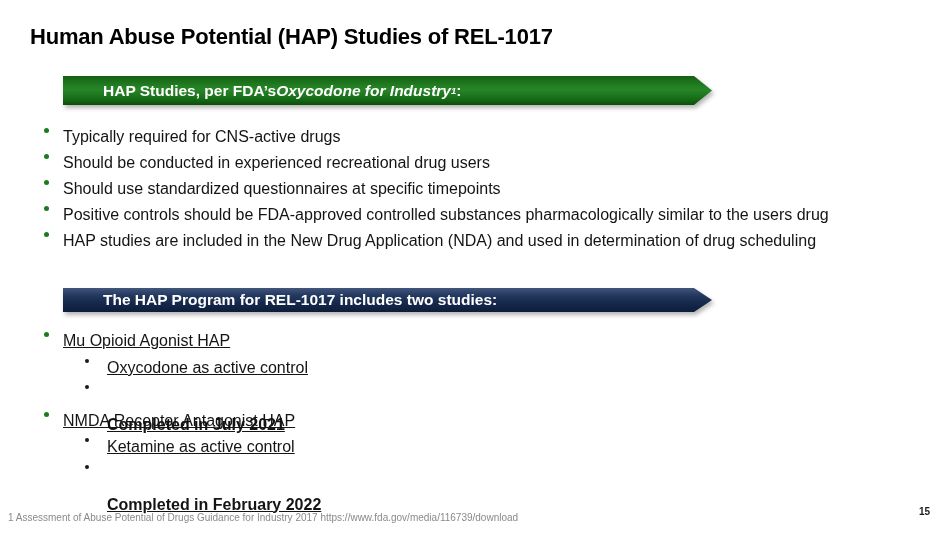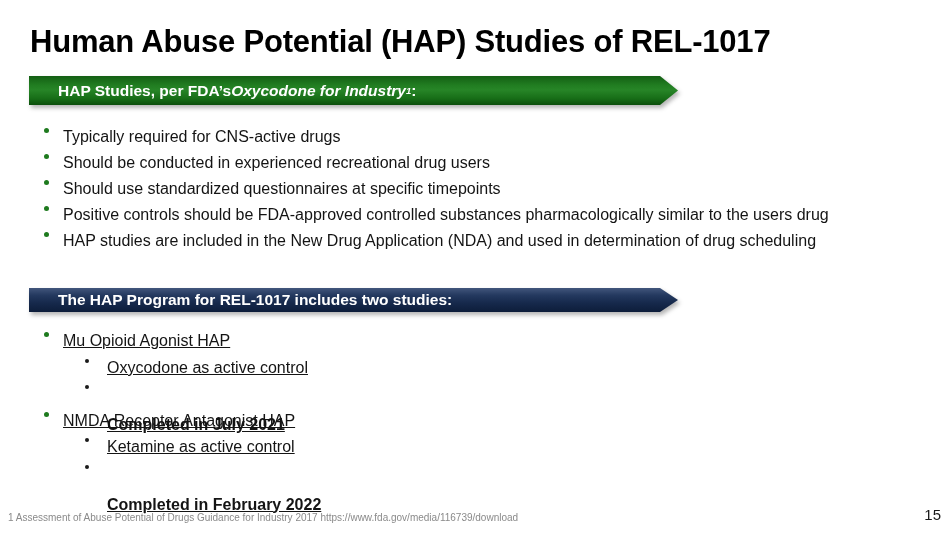--- a/index.html
+++ b/index.html
@@ -12,21 +12,21 @@
     position: relative;
     width: 950px;
     height: 534px;
     background: #ffffff;
     overflow: hidden;
   }
   .slide-title {
     position: absolute;
     left: 30px;
     top: 24px;
-    font-size: 31px;
+    font-size: 22px;
     font-weight: 700;
     color: #000000;
     letter-spacing: -0.2px;
     white-space: nowrap;
   }
   
   .banner-wrap {
     position: absolute;
     left: 29px;
     width: 649px;
@@ -34,25 +34,26 @@
   }
   .banner-wrap.green { top: 76px; height: 29px; }
   .banner-wrap.navy  { top: 288px; height: 24px; }
   .banner {
     width: 100%;
     height: 100%;
     clip-path: polygon(0 0, calc(100% - 18px) 0, 100% 50%, calc(100% - 18px) 100%, 0 100%);
     display: flex;
     align-items: center;
     box-sizing: border-box;
-    padding-left: 29px;
+    padding-left: 40px;
     color: #ffffff;
     font-weight: 700;
     font-size: 15.5px;
     white-space: nowrap;
+    margin-left: 34px;
   }
   .banner.green {
     background: linear-gradient(180deg, #145f14 0%, #217d21 32%, #278527 48%, #176d17 78%, #0b4e0b 100%);
   }
   .banner.navy {
     background: linear-gradient(180deg, #42567c 0%, #24395f 30%, #16294c 62%, #0d1d3a 100%);
   }
   .banner .it { font-style: italic; }
   .banner sup {
     font-size: 9.5px;
@@ -97,24 +98,24 @@
   .footnote {
     position: absolute;
     left: 8px;
     top: 512px;
     font-size: 10px;
     color: #8a8a8a;
     white-space: nowrap;
   }
   .page-number {
     position: absolute;
-    right: 9px;
+    right: 20px;
     top: 506px;
-    font-size: 15px;
-    font-weight: 400;
+    font-size: 10px;
+    font-weight: 700;
     color: #1a1a1a;
   }
 </style>
 </head>
 <body>
 
 <div class="slide">
 
   <div class="slide-title">Human Abuse Potential (HAP) Studies of REL-1017</div>
 

